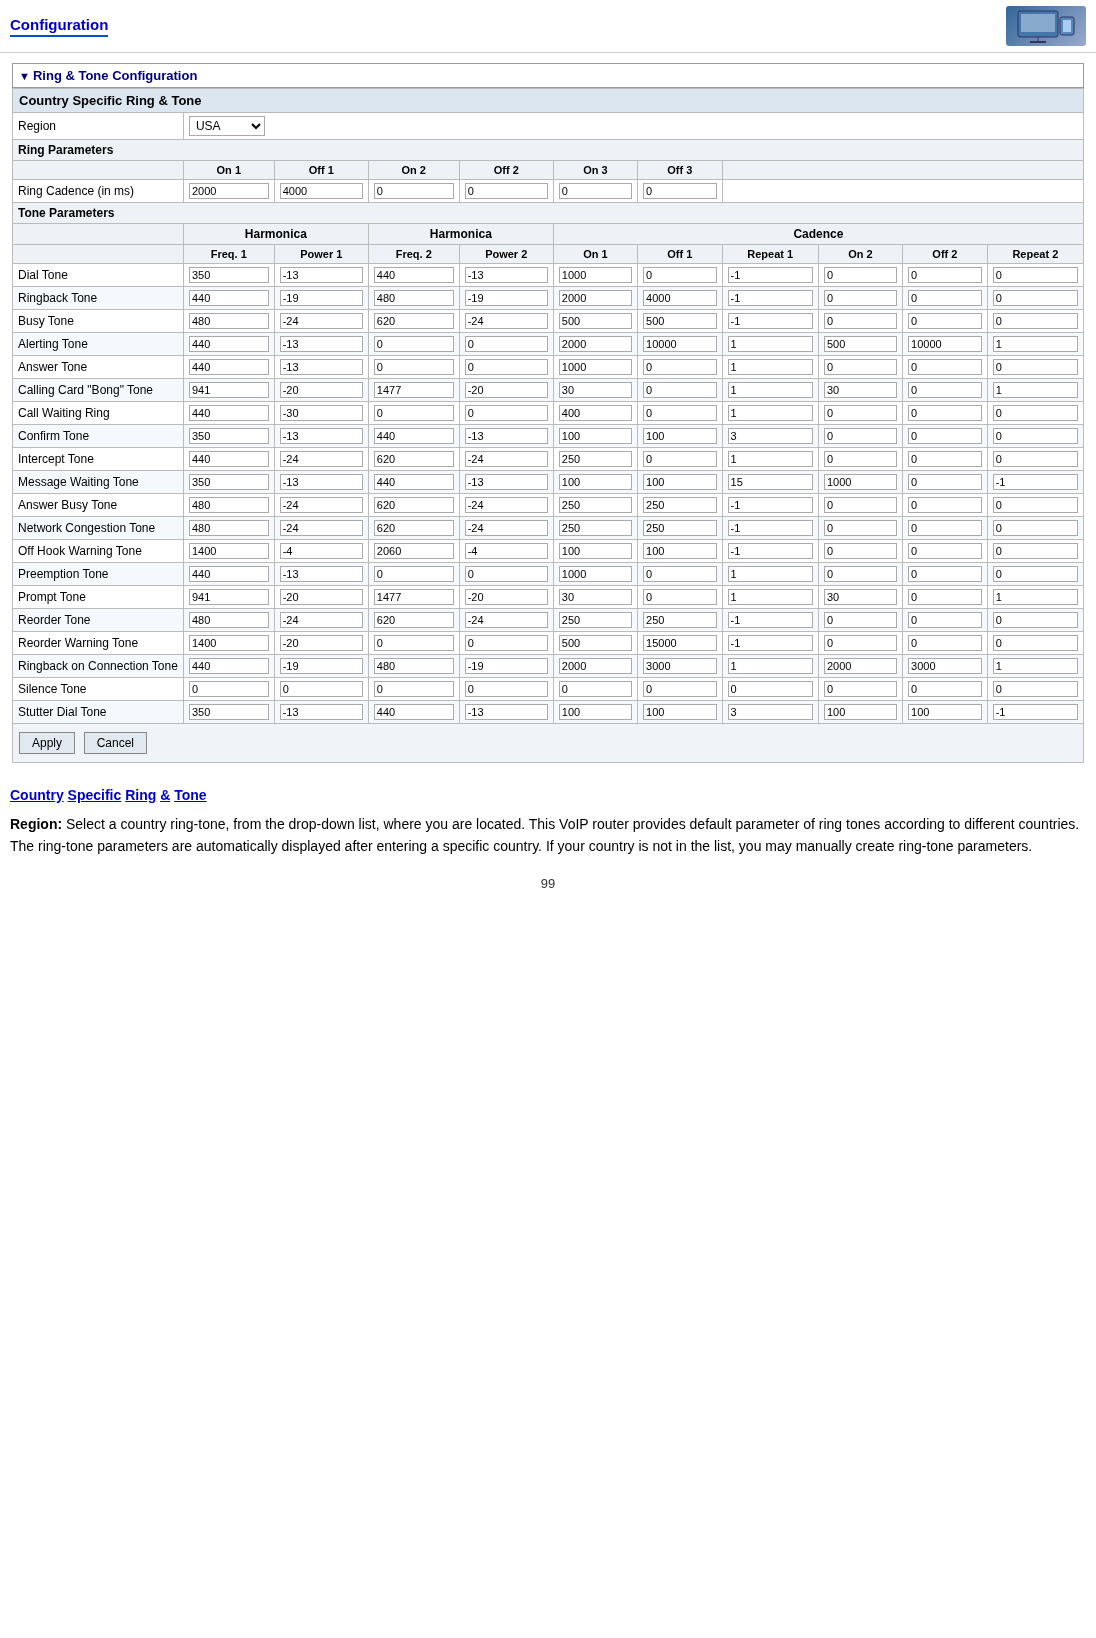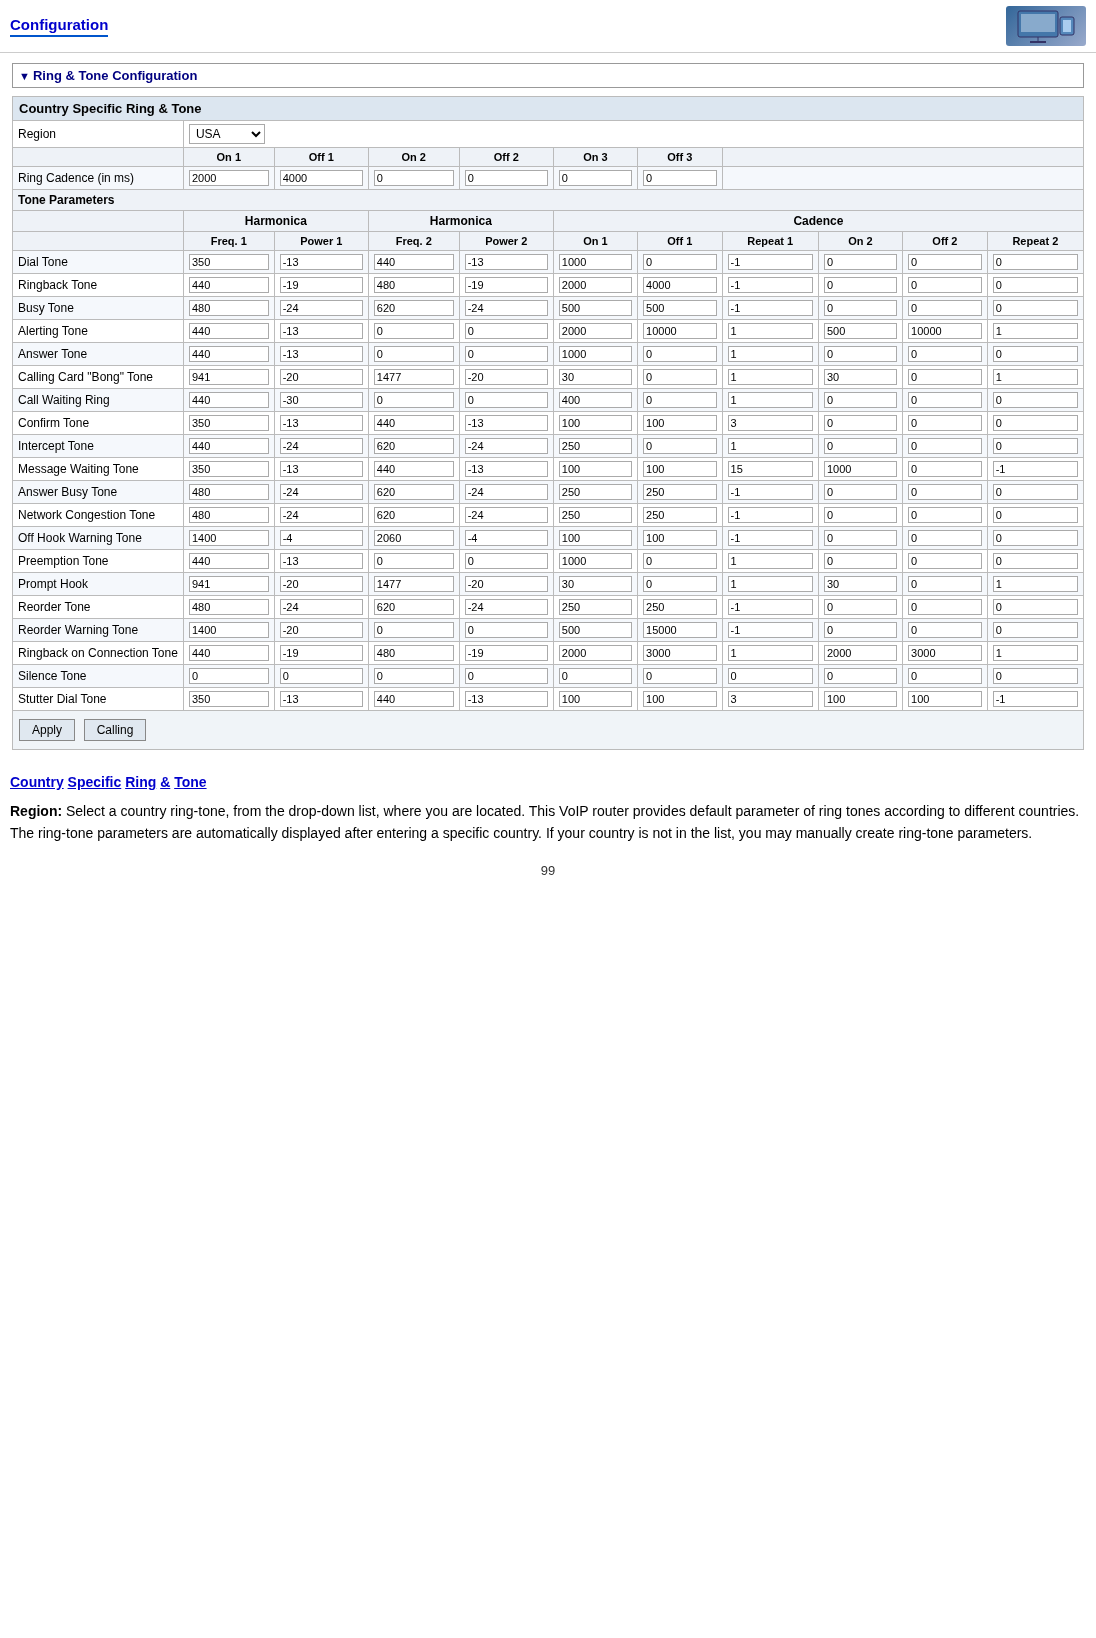--- a/index.html
+++ b/index.html
@@ -40,21 +40,21 @@
       padding: 10px 12px;
     }
 
     .section-header {
       background: #fff;
       color: #000080;
       font-weight: bold;
       font-size: 13px;
       padding: 4px 6px;
       border: 1px solid #999;
-      margin-bottom: 8px;
+      margin-bottom: 0;
     }
     .section-header::before {
       content: "▼ ";
       font-size: 11px;
     }
 
     .config-table {
       width: 100%;
       border-collapse: collapse;
       border: 1px solid #999;
@@ -192,20 +192,23 @@
             <option>USA</option>
             <option>UK</option>
             <option>Germany</option>
             <option>Japan</option>
             <option>China</option>
             <option>Australia</option>
           </select>
         </td>
       </tr>
 
+      <tr class="label-row">
+        <td colspan="12">Ring Parameters</td>
+      </tr>
 
       <tr class="colheader-row">
         <td></td>
         <td>On 1</td>
         <td>Off 1</td>
         <td>On 2</td>
         <td>Off 2</td>
         <td>On 3</td>
         <td>Off 3</td>
         <td colspan="5"></td>
@@ -423,21 +426,21 @@
           <td><input type="text" value="0" style=""></td>
           <td><input type="text" value="0" style=""></td>
           <td><input type="text" value="1000" style=""></td>
           <td><input type="text" value="0" style=""></td>
           <td><input type="text" value="1" style=""></td>
           <td><input type="text" value="0" style=""></td>
           <td><input type="text" value="0" style=""></td>
           <td><input type="text" value="0" style=""></td>
         </tr>
         <tr class="data-row">
-          <td class="tone-name-col row-label">Prompt Hook</td>
+          <td class="tone-name-col row-label">Prompt Tone</td>
           <td><input type="text" value="941" style=""></td>
           <td><input type="text" value="-20" style=""></td>
           <td><input type="text" value="1477" style=""></td>
           <td><input type="text" value="-20" style=""></td>
           <td><input type="text" value="30" style=""></td>
           <td><input type="text" value="0" style=""></td>
           <td><input type="text" value="1" style=""></td>
           <td><input type="text" value="30" style=""></td>
           <td><input type="text" value="0" style=""></td>
           <td><input type="text" value="1" style=""></td>
@@ -505,21 +508,21 @@
           <td><input type="text" value="3" style=""></td>
           <td><input type="text" value="100" style=""></td>
           <td><input type="text" value="100" style=""></td>
           <td><input type="text" value="-1" style=""></td>
         </tr>
       </tbody>
   </table>
 
   <div class="buttons-row">
     <button class="btn">Apply</button>
-    <button class="btn">Calling</button>
+    <button class="btn">Cancel</button>
   </div>
 
 </div>
 
 <div class="description-section">
   <div class="desc-links">
     <a href="#">Country</a> <a href="#">Specific</a> <a href="#">Ring</a> <a href="#">&amp;</a> <a href="#">Tone</a>
   </div>
   <div class="desc-body">
     <strong>Region:</strong>

